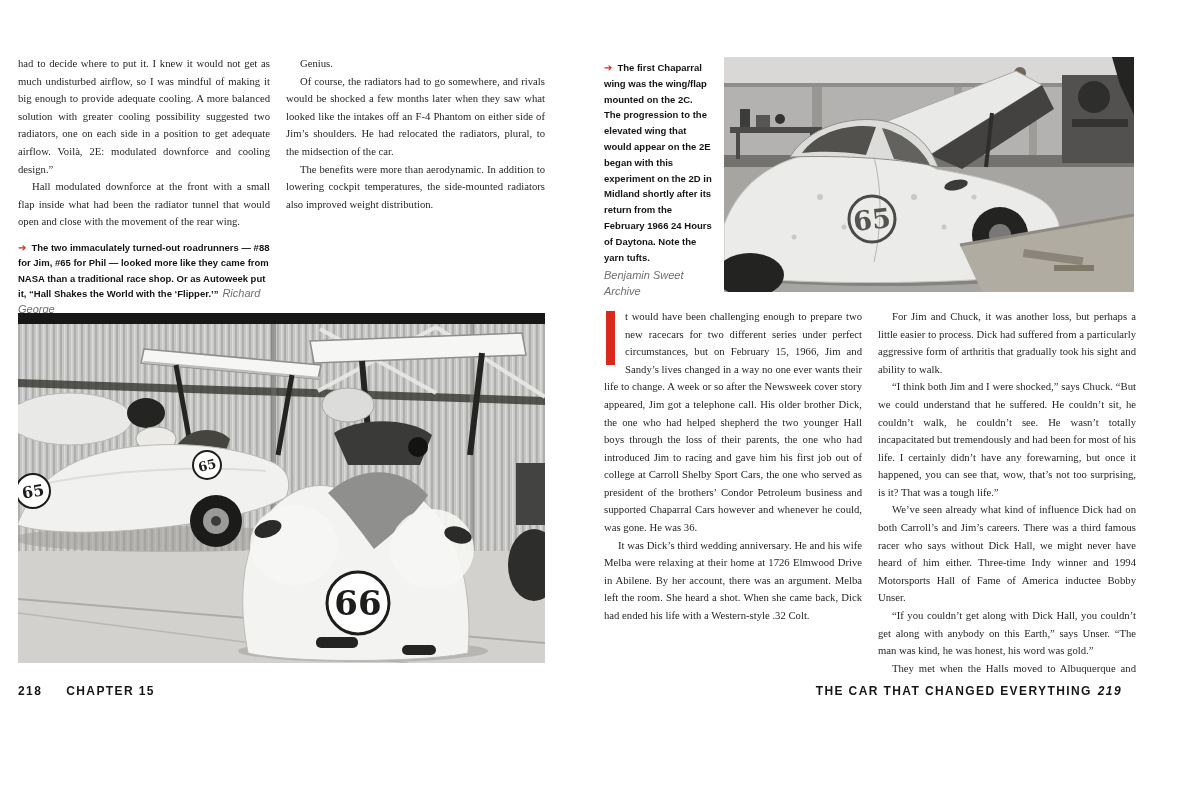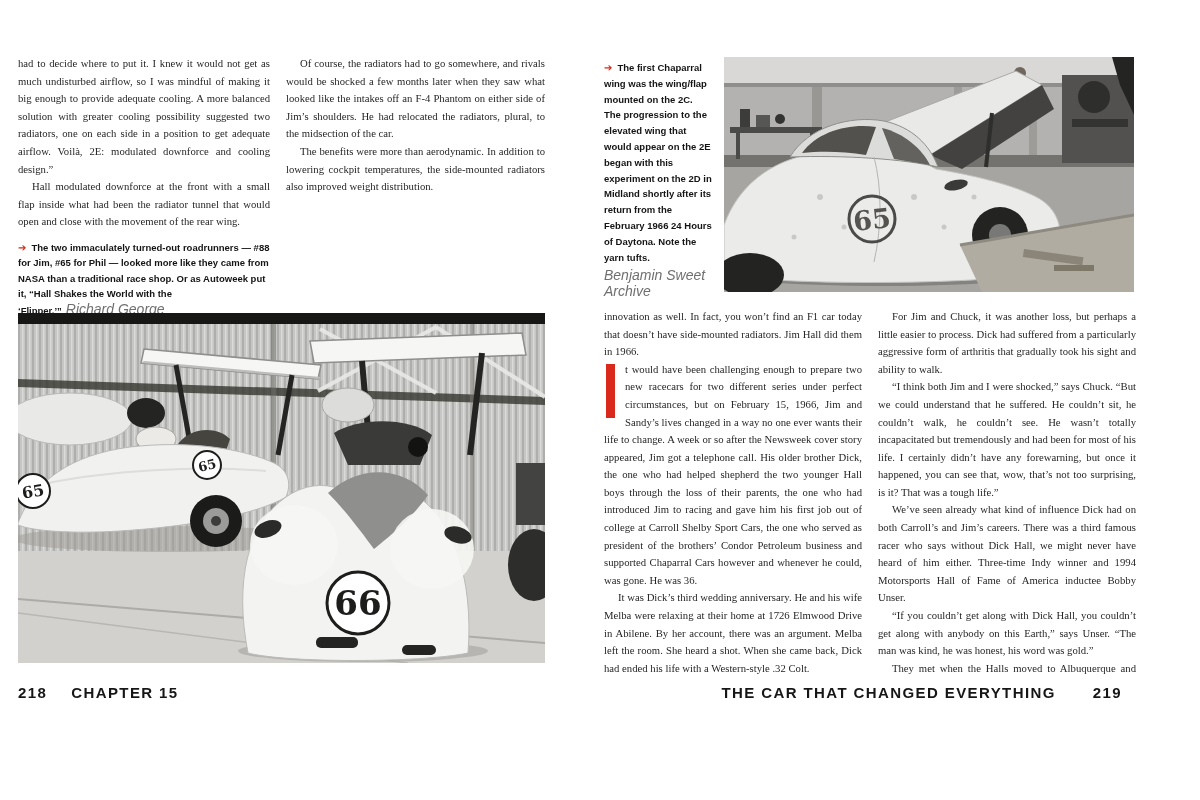--- a/index.html
+++ b/index.html
@@ -18,63 +18,64 @@
   
   .top-cols{display:flex;gap:16px;height:246px;}
   .colA{width:252px;}
   .colB{width:259px;height:246px;overflow:hidden;}
 
   .caption{
     margin-top:9px;font-family:"Liberation Sans",sans-serif;
     font-size:9.5px;font-weight:700;line-height:15.5px;color:#141414;
   }
   .caption .arrow{color:#d9291c;margin-right:5px;font-size:10px;font-weight:400;}
-  .caption .credit{font-style:italic;font-weight:400;color:#6f6f6f;font-size:14px;margin-left:4px;}
+  .caption .credit{font-style:italic;font-weight:400;color:#6f6f6f;font-size:11px;margin-left:4px;}
 
   figure{margin:0;padding:0;}
   .photo-left{margin-top:12px;width:527px;height:350px;}
   .photo-right{margin-left:12px;width:410px;height:235px;}
 
   
   .top-row{display:flex;}
   .caption-side{width:108px;margin-top:3px;line-height:15.8px;}
   .caption-side .credit{display:block;margin-left:0;margin-top:3px;}
   .cols-right{display:flex;gap:16px;margin-top:8px;}
   .cols-right .col{width:258px;height:366px;overflow:hidden;}
   .gap-above{margin-top:14px;}
 
   .dropcap{
     float:left;width:9px;height:54px;background:#d9291c;
     margin:3px 10px 2px 2px;font-size:0;color:transparent;overflow:hidden;
   }
 
   .footer{
     position:absolute;top:684px;font-family:"Liberation Sans",sans-serif;
-    font-size:15px;font-weight:700;letter-spacing:1.4px;color:#161616;white-space:nowrap;
+    font-size:12px;font-weight:700;letter-spacing:1.4px;color:#161616;white-space:nowrap;
   }
   .footer-left{left:18px;}
   .footer-left .pgnum{margin-right:24px;}
   .footer-right{right:14px;text-align:right;}
-  .footer-right .pgnum{margin-left:37px;}
+  .footer-right .pgnum{margin-left:6px;font-style:italic;}
 </style>
 </head>
 <body>
 
 <div class="spread">
 
   <section class="page page-left">
     <div class="top-cols">
       <div class="colA">
         <p class="body">had to decide where to put it. I knew it would not get as much undisturbed airflow, so I was mindful of making it big enough to provide adequate cooling. A more balanced solution with greater cooling possibility suggested two radiators, one on each side in a position to get adequate airflow. Voilà, 2E: modulated downforce and cooling design.”</p>
         <p class="body indent">Hall modulated downforce at the front with a small flap inside what had been the radiator tunnel that would open and close with the movement of the rear wing.</p>
         <div class="caption">
           <span class="arrow">➔</span><span>The two immaculately turned-out roadrunners — #88 for Jim, #65 for Phil — looked more like they came from NASA than a traditional race shop. Or as Autoweek put it, “Hall Shakes the World with the ‘Flipper.’”</span><span class="credit">Richard George</span>
         </div>
       </div>
       <div class="colB">
+        <p class="body indent">Genius.</p>
         <p class="body indent">Of course, the radiators had to go somewhere, and rivals would be shocked a few months later when they saw what looked like the intakes off an F-4 Phantom on either side of Jim’s shoulders. He had relocated the radiators, plural, to the midsection of the car.</p>
         <p class="body indent">The benefits were more than aerodynamic. In addition to lowering cockpit temperatures, the side-mounted radiators also improved weight distribution.</p>
 
       </div>
     </div>
 
     <figure class="photo-left" aria-label="Two white Chaparral racecars with elevated wings parked in a corrugated-metal garage">
       <svg viewBox="0 0 527 350" width="527" height="350" role="img">
         <defs>
           <pattern id="corr" width="7" height="12" patternUnits="userSpaceOnUse">
@@ -227,21 +228,20 @@
             <line x1="236" y1="188" x2="410" y2="158" stroke="#8e8a80" stroke-width="3"></line>
             <rect x="300" y="192" width="60" height="8" fill="#8a8578" transform="rotate(8 300 192)"></rect>
             <rect x="330" y="208" width="40" height="6" fill="#7d7868"></rect>
           </g>
         </svg>
       </figure>
     </div>
 
     <div class="cols-right">
       <div class="col">
-        <p class="body">innovation as well. In fact, you won’t find an F1 car today that doesn’t have side-mounted radiators. Jim Hall did them in 1966.</p>
         <p class="body gap-above">
           <span class="dropcap">I</span><span>t would have been challenging enough to prepare two new racecars for two different series under perfect circumstances, but on February 15, 1966, Jim and Sandy’s lives changed in a way no one ever wants their life to change. A week or so after the Newsweek cover story appeared, Jim got a telephone call. His older brother Dick, the one who had helped shepherd the two younger Hall boys through the loss of their parents, the one who had introduced Jim to racing and gave him his first job out of college at Carroll Shelby Sport Cars, the one who served as president of the brothers’ Condor Petroleum business and supported Chaparral Cars however and whenever he could, was gone. He was 36.</span>
         </p>
         <p class="body indent">It was Dick’s third wedding anniversary. He and his wife Melba were relaxing at their home at 1726 Elmwood Drive in Abilene. By her account, there was an argument. Melba left the room. She heard a shot. When she came back, Dick had ended his life with a Western-style .32 Colt.</p>
       </div>
       <div class="col">
         <p class="body indent">For Jim and Chuck, it was another loss, but perhaps a little easier to process. Dick had suffered from a particularly aggressive form of arthritis that gradually took his sight and ability to walk.</p>
         <p class="body indent">“I think both Jim and I were shocked,” says Chuck. “But we could understand that he suffered. He couldn’t sit, he couldn’t walk, he couldn’t see. He wasn’t totally incapacitated but tremendously and had been for most of his life. I certainly didn’t have any forewarning, but once it happened, you can see that, wow, that’s not too surprising, is it? That was a tough life.”</p>
         <p class="body indent">We’ve seen already what kind of influence Dick had on both Carroll’s and Jim’s careers. There was a third famous racer who says without Dick Hall, we might never have heard of him either. Three-time Indy winner and 1994 Motorsports Hall of Fame of America inductee Bobby Unser.</p>
         <p class="body indent">“If you couldn’t get along with Dick Hall, you couldn’t get along with anybody on this Earth,” says Unser. “The man was kind, he was honest, his word was gold.”</p>

